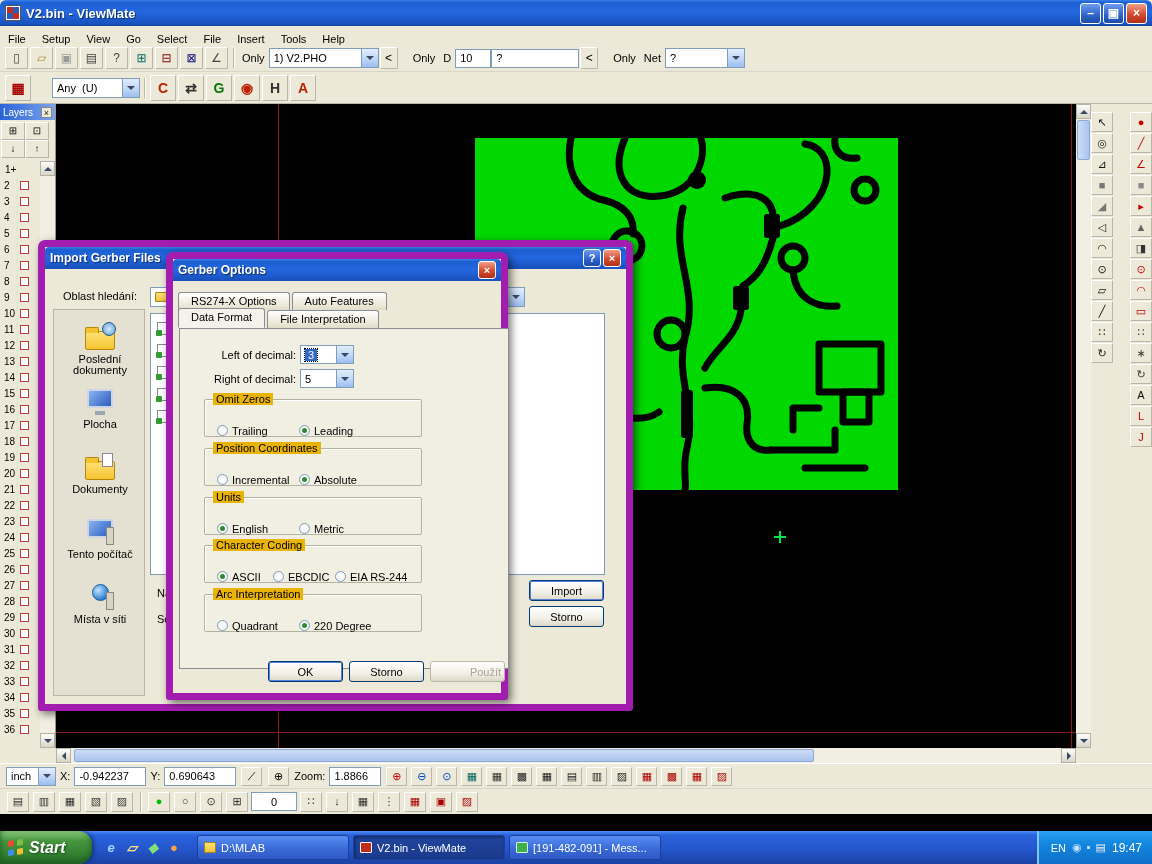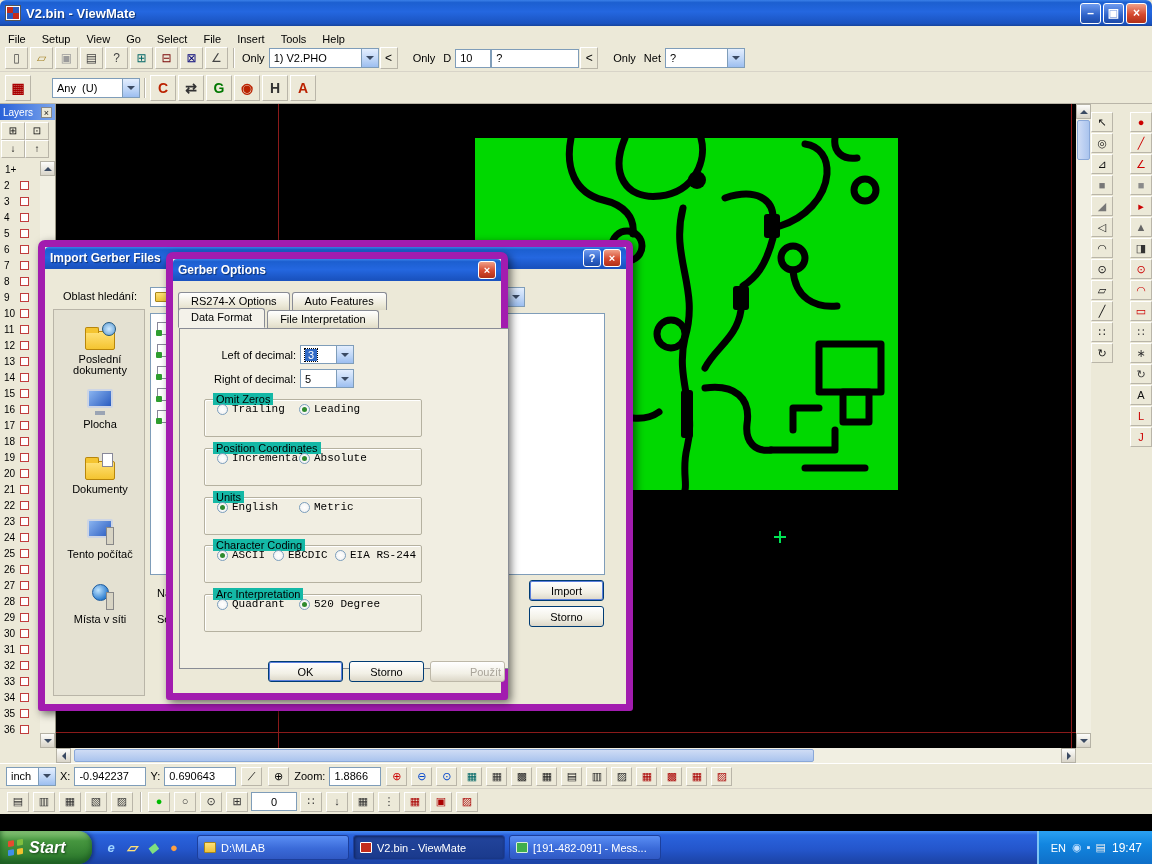--- a/index.html
+++ b/index.html
@@ -157,22 +157,22 @@
   .tabrow { position:absolute; left:5px; display:flex; }
   .tab { height:18px; line-height:17px; padding:0 12px; border:1px solid #898c95; border-bottom:none; border-radius:3px 3px 0 0;
     background:linear-gradient(#fff,#ece9d8 70%,#e0dcc8); margin-right:2px; white-space:nowrap; }
   .tab.active { height:20px; margin-top:-2px; background:#f4f2ea; position:relative; z-index:3; border-bottom:1px solid #f4f2ea; }
   .tab-panel { position:absolute; left:6px; top:69px; width:330px; height:341px; border:1px solid #898c95; background:#f1eee2; }
   .dec-row { position:absolute; height:19px; display:flex; align-items:center; }
   .dec-label { width:110px; text-align:right; padding-right:4px; }
   .dec-combo { width:54px; height:19px; }
   .sel-val { background:#316ac5; color:#fff; padding:0 3px; outline:1px dotted #000; }
   .grp { position:absolute; left:24px; width:218px; height:38px; border:1px solid #b5b1a0; border-radius:2px; box-shadow:1px 1px 0 #fff inset; }
-  .grp-label { position:absolute; top:-7px; left:8px; background:#14b8a6; padding:0 3px; }
-  .radio-opt { position:absolute; top:3px; display:flex; align-items:center; gap:4px;font-family:Liberation Mono, monospace; }
+  .grp-label { position:absolute; top:-7px; left:8px; background:#eab308; padding:0 3px; }
+  .radio-opt { position:absolute; top:25px; display:flex; align-items:flex-start; gap:4px; }
   .radio { width:11px; height:11px; border-radius:50%; background:radial-gradient(#fff,#efefef); border:1px solid #7b9ebd; flex:0 0 auto; position:relative; }
   .radio.on::after { content:""; position:absolute; left:2px; top:2px; width:5px; height:5px; border-radius:50%; background:#2f8a2f; }
   .o1 { left:12px; } .o2 { left:94px; } .oc1{ left:12px; } .oc2{ left:68px; } .oc3{ left:130px; }
   .gbuttons { position:absolute; left:95px; bottom:11px; display:flex; gap:6px; }
 </style>
 </head>
 <body>
 
 <div class="app-window">
 
@@ -1022,21 +1022,21 @@
     </div>
 
     <div class="grp" style="top:265px">
       <span class="grp-label">Arc Interpretation</span>
       <label class="radio-opt o1">
         <span class="radio"></span>
         <span>Quadrant</span>
       </label>
       <label class="radio-opt o2">
         <span class="radio on"></span>
-        <span>520 Degree</span>
+        <span>220 Degree</span>
       </label>
     </div>
   </div>
 
   <div class="gbuttons">
     <button class="xbtn default">OK</button>
     <button class="xbtn">Storno</button>
     <button class="xbtn disabled">Použít</button>
   </div>
 </div>

